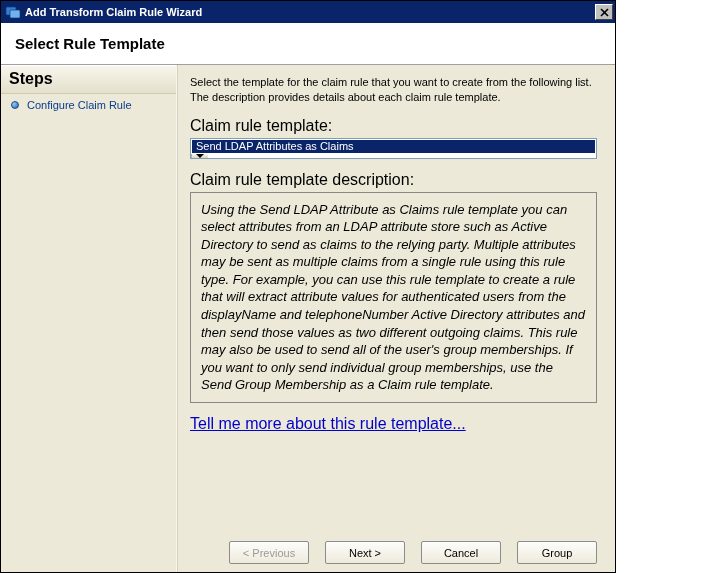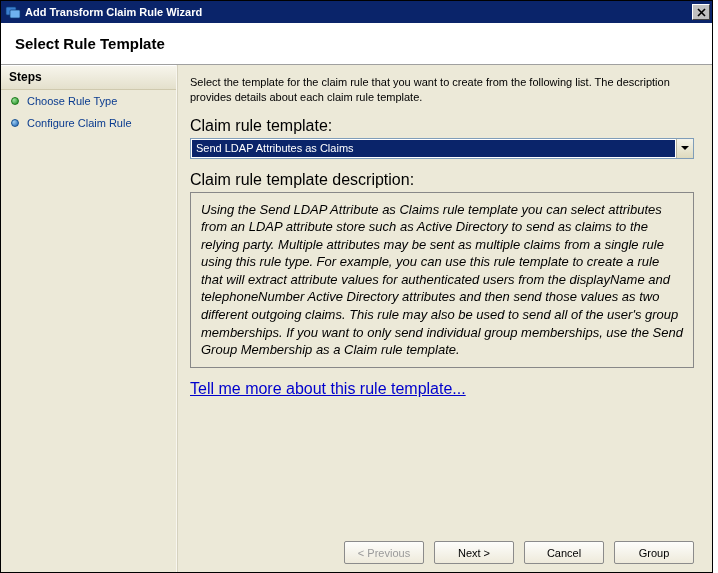--- a/index.html
+++ b/index.html
@@ -4,21 +4,21 @@
 <style>
   * { box-sizing: border-box; }
   html, body {
     margin: 0; padding: 0;
     font-family: Tahoma, "Segoe UI", Arial, sans-serif;
     font-size: 11px;
     color: #000;
     background: #fff;
   }
   .window {
-    width: 713px;
+    width: 616px;
     height: 573px;
     border: 1px solid #000;
     display: flex;
     flex-direction: column;
     background: #ece9d8;
   }
   
   .titlebar {
     height: 22px;
     background: linear-gradient(#0a246a, #0a246a);
@@ -73,21 +73,21 @@
   }
   
   .sidebar {
     width: 176px;
     flex-shrink: 0;
     background: #ece9d8;
     border-right: 1px solid #f8f6ef;
   }
   .steps-header {
     font-weight: bold;
-    font-size: 12px;
+    font-size: 16px;
     padding: 4px 8px 5px 8px;
     background: linear-gradient(#f7f5ec, #e4e0cc);
     border-top: 1px solid #fff;
     border-bottom: 1px solid #cfc9ae;
   }
   .step {
     display: flex;
     align-items: center;
     padding: 5px 10px;
     color: #0a3b8f;
@@ -127,20 +127,21 @@
   }
   .combo {
     position: relative;
     width: 100%;
     height: 21px;
     border: 1px solid #7f9db9;
     background: #fff;
     display: flex;
     align-items: stretch;
     margin-bottom: 12px;
+    flex-direction: column;
   }
   .combo .selected {
     flex: 1;
     background: #0a246a;
     color: #fff;
     padding: 2px 4px;
     margin: 1px;
     font-size: 11px;
     display: flex;
     align-items: center;
@@ -173,21 +174,21 @@
     color: #0000cc;
     text-decoration: underline;
     cursor: pointer;
     font-size: 16px;
   }
   .spacer { flex: 1; }
   
   .button-bar {
     display: flex;
     justify-content: flex-end;
-    gap: 10px;
+    gap: 16px;
     padding-top: 8px;
   }
   .btn {
     min-width: 80px;
     height: 23px;
     border: 1px solid #8b8b8b;
     background: linear-gradient(#fdfdfb, #eeeadb);
     font-size: 11px;
     font-family: inherit;
     padding: 0 8px;
@@ -222,24 +223,20 @@
   <div class="page-header">
     <h1>Select Rule Template</h1>
   </div>
 
   <div class="body">
 
     <div class="sidebar">
       <div class="steps-header">Steps</div>
 
       <div class="step">
-        <span class="bullet"></span>
-        <span class="step-text">Choose Rule Type</span>
-      </div>
-      <div class="step">
         <span class="bullet current"></span>
         <span class="step-text">Configure Claim Rule</span>
       </div>
     </div>
 
     <div class="main">
       <div class="intro">Select the template for the claim rule that you want to create from the following list. The description provides details about each claim rule template.</div>
 
       <div class="field-label">Claim rule template:</div>
       <div class="combo">

